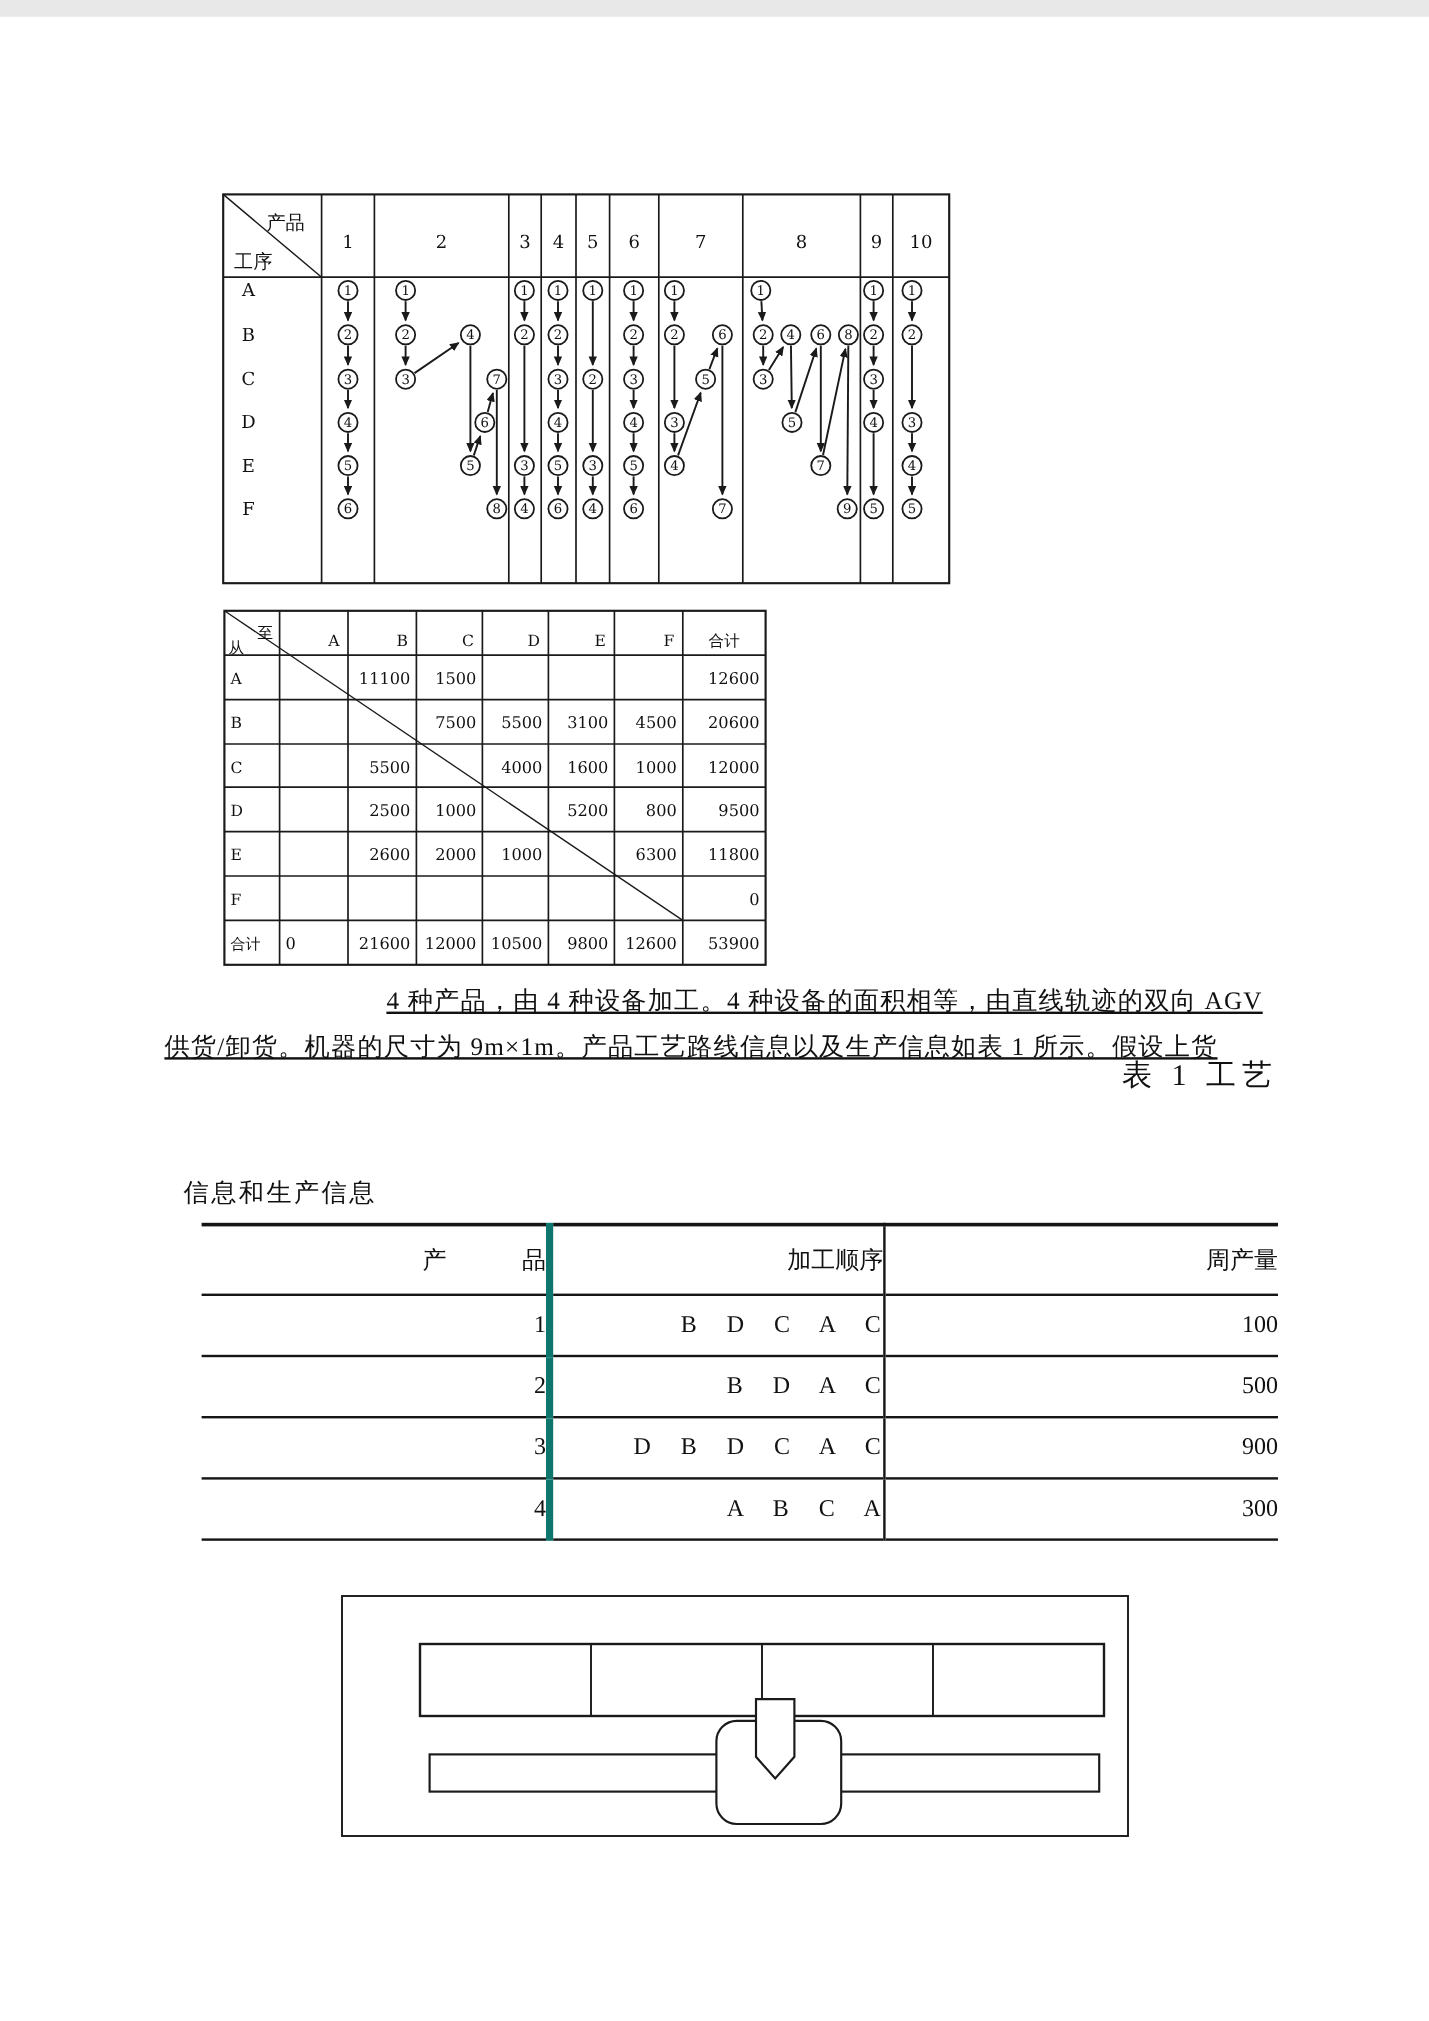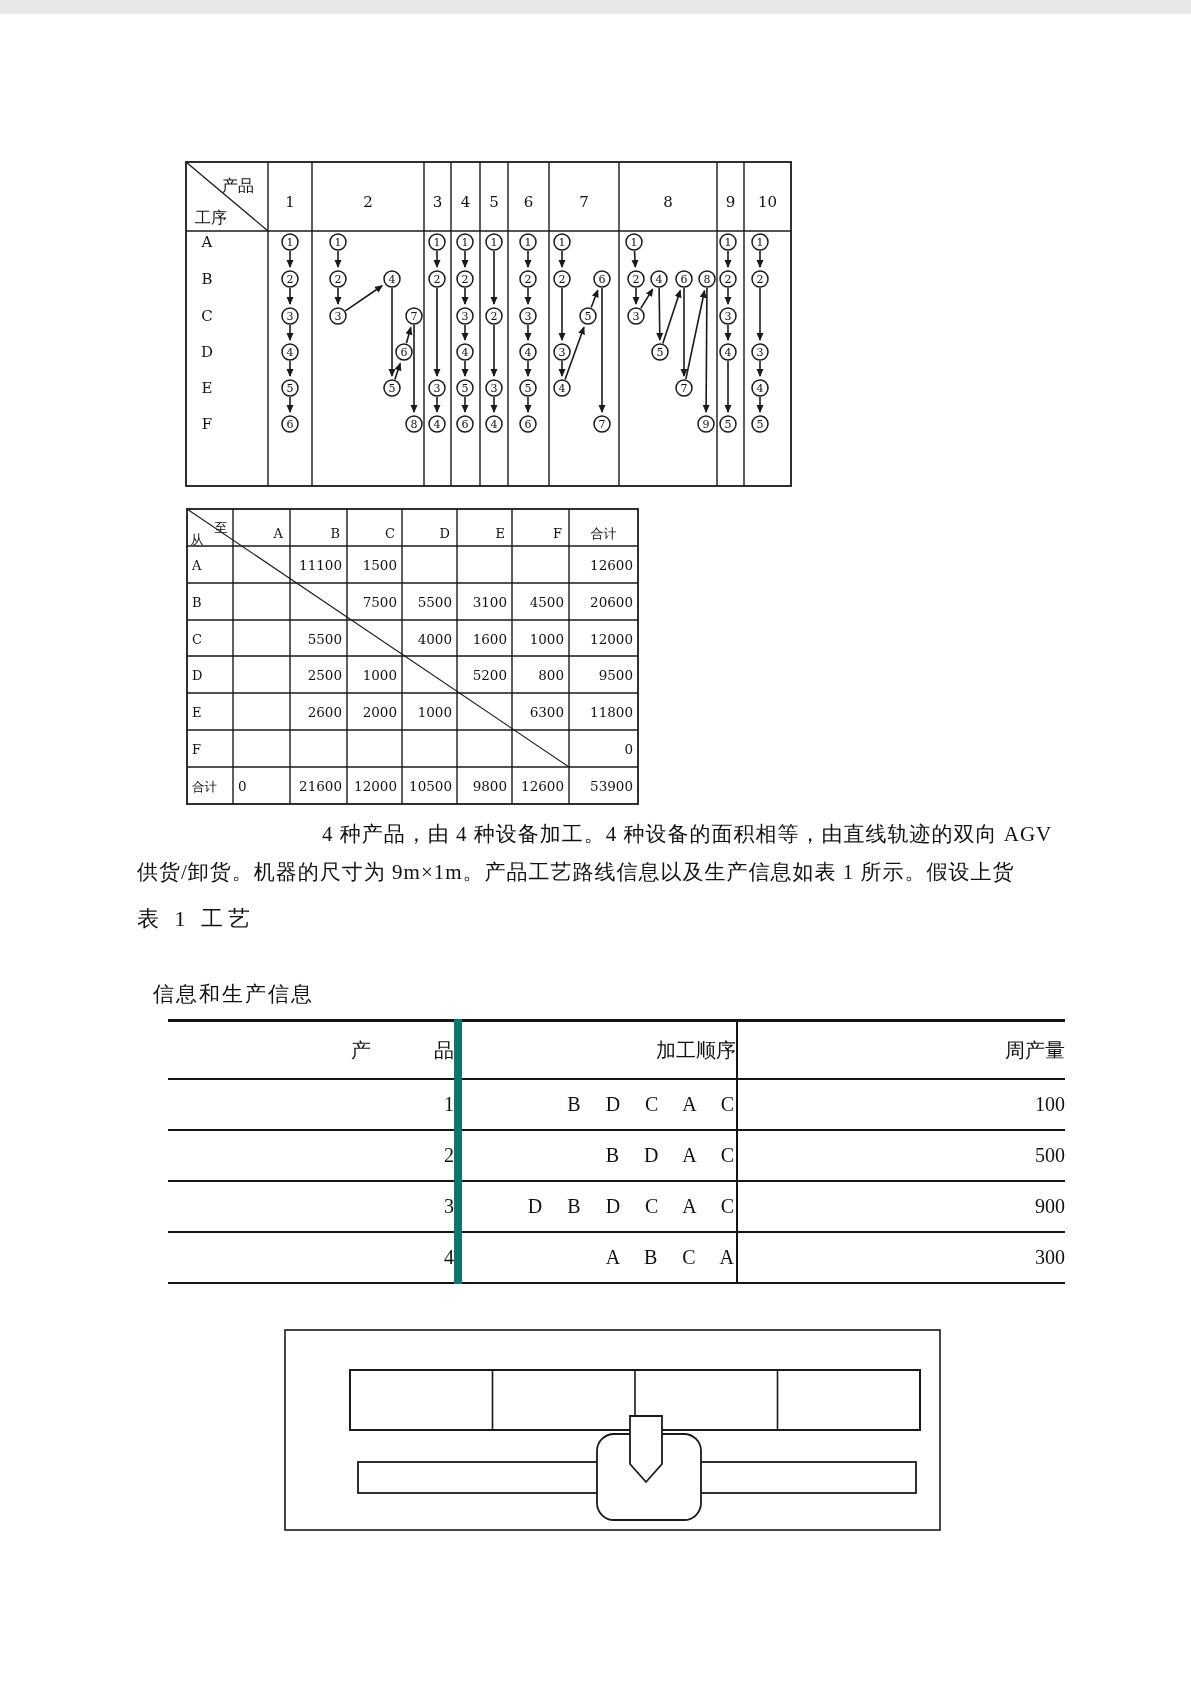--- a/index.html
+++ b/index.html
@@ -1,34 +1,34 @@
 <!DOCTYPE html>
 <html><head>
 <meta charset="utf-8">
 <style>
   html,body{margin:0;padding:0;background:#e8e8e8;}
   #page{position:relative;width:1191px;height:1684px;background:#ffffff;margin:14px auto;
         font-family:"Liberation Serif",serif;color:#111;overflow:hidden;}
   #figures{position:absolute;left:0;top:0;}
   .para{position:absolute;left:137px;top:801px;width:930px;font-size:21px;line-height:38px;
         letter-spacing:1px;}
-  .pline{white-space:nowrap;}
+  .pline{white-space:nowrap;text-decoration:underline;}
   .pline.first{text-indent:185px;}
-  #cap-right{position:absolute;left:137px;top:890px;width:928px;text-align:left;
-             font-size:22px;letter-spacing:5px;white-space:nowrap;}
+  #cap-right{position:absolute;left:137px;top:865px;width:928px;text-align:right;
+             font-size:25px;letter-spacing:5px;white-space:nowrap;}
   #cap-left{position:absolute;left:153px;top:966px;font-size:21px;letter-spacing:2px;
             white-space:nowrap;}
   #t1{position:absolute;left:168px;top:1005px;width:897px;border-collapse:collapse;
       text-align:right;font-size:20px;table-layout:fixed;}
   #t1 th,#t1 td{font-weight:normal;padding:0;}
   #t1 thead th{height:56px;}
   #t1 tbody td{height:49px;}
   #t1 thead tr{border-top:3px solid #151515;border-bottom:2px solid #151515;}
   #t1 tbody tr{border-bottom:2px solid #151515;}
-  #t1 th:nth-child(2),#t1 td:nth-child(2){border-left:8px solid #0f766e;border-right:2px solid #151515;padding-left:28px;}
+  #t1 th:nth-child(2),#t1 td:nth-child(2){border-left:6px solid #0f766e;border-right:2px solid #151515;padding-left:28px;}
   #t1 th:nth-child(1).wd{word-spacing:58px;}
   #t1 td.seq{word-spacing:16px;letter-spacing:2px;}
 </style>
 </head>
 <body>
 
 <div id="page">
 
   <svg id="figures" width="1191" height="1684" viewBox="0 0 1191 1684">
       <defs>

